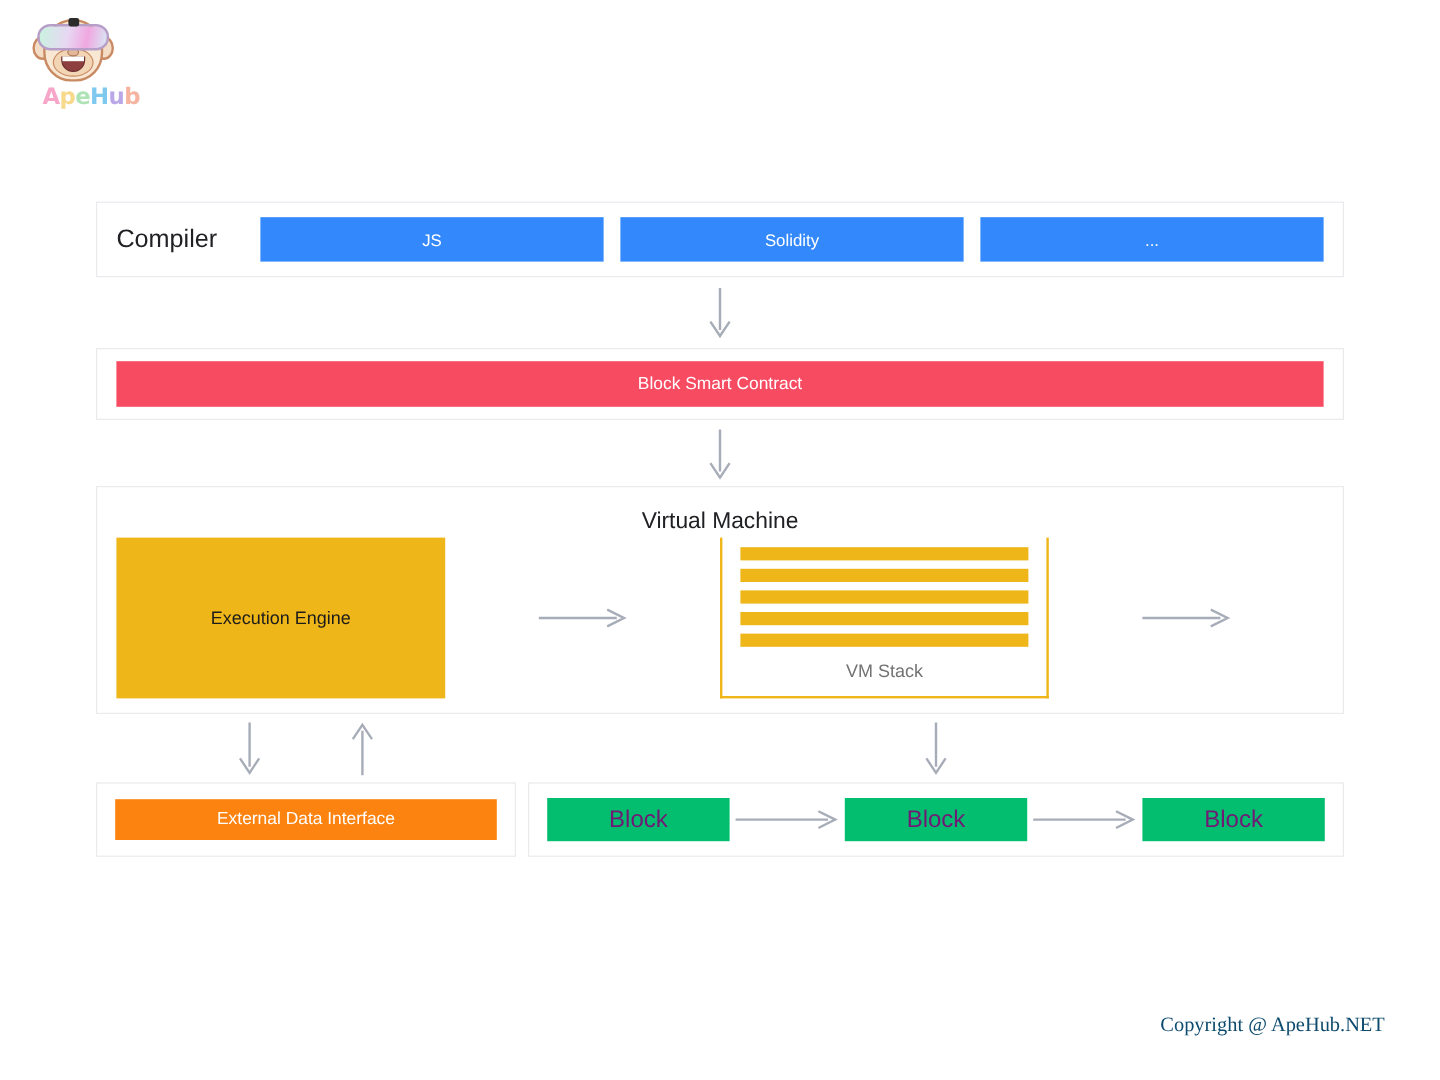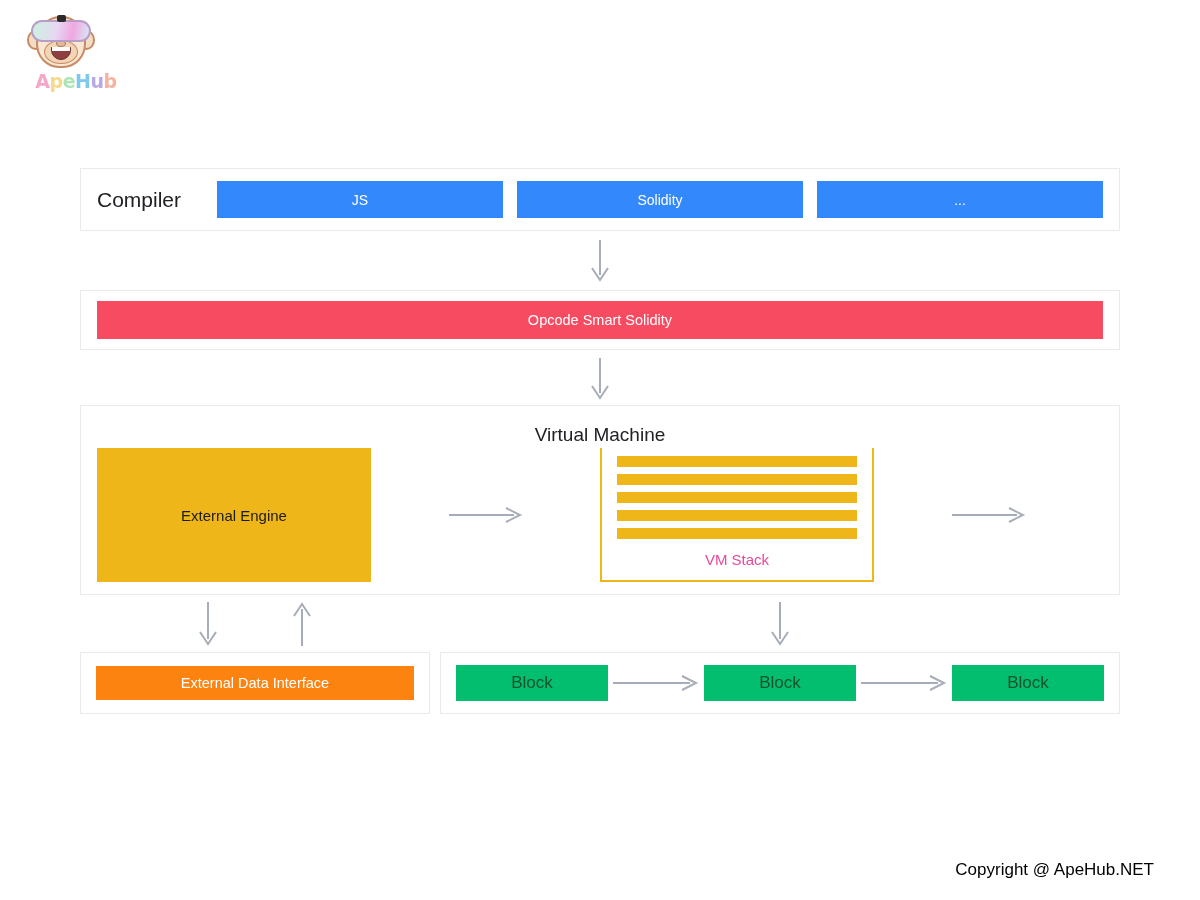--- a/index.html
+++ b/index.html
@@ -257,21 +257,21 @@
     gap: 7px;
     padding-top: 4px;
   }
   .stack-bar {
     height: 11px;
     background: #efb619;
   }
   .vm-stack-label {
     margin-top: 12px;
     font-size: 15px;
-    color: #ec4899;
+    color: #737373;
   }
 
   
   .vsep {
     position: absolute;
     display: flex;
     align-items: center;
     justify-content: center;
   }
   .vsep svg { display: block; }
@@ -304,34 +304,35 @@
     height: 62px;
     display: flex;
     align-items: center;
     padding: 0 15px;
     box-sizing: border-box;
   }
   .block-chip {
     width: 152px;
     height: 36px;
     background: #04be70;
-    color: #14532d;
+    color: #701a75;
+    font-size: 20px;
+    display: flex;
+    align-items: center;
+    justify-content: center;
+    flex: none;
+  }
+
+  .copyright {
+    position: absolute;
+    right: 46px;
+    bottom: 36px;
     font-size: 17px;
-    display: flex;
-    align-items: center;
-    justify-content: center;
-    flex: none;
-  }
-
-  .copyright {
-    position: absolute;
-    right: 46px;
-    bottom: 20px;
-    font-size: 17px;
-    color: #000000;
+    color: #0c4a6e;
+    font-family: Liberation Serif, serif;
   }
 </style>
 </head>
 <body>
 
 <div class="logo-wrap">
   <div class="logo-face">
     <div class="ear left"></div>
     <div class="ear right"></div>
     <div class="head"></div>
@@ -357,35 +358,35 @@
 </div>
 
 <div class="vsep" style="left:578px; top:238px; width:44px; height:46px;">
   <svg width="22" height="44" viewBox="0 0 22 44" aria-hidden="true">
     <line x1="11" y1="1" x2="11" y2="36" stroke="#a7adb8" stroke-width="2"></line>
     <polyline points="3,29 11,41 19,29" fill="none" stroke="#a7adb8" stroke-width="2"></polyline>
   </svg>
 </div>
 
 <div class="panel row-opcode">
-  <div class="bar-red">Opcode Smart Solidity</div>
+  <div class="bar-red">Block Smart Contract</div>
 </div>
 
 <div class="vsep" style="left:578px; top:356px; width:44px; height:46px;">
   <svg width="22" height="44" viewBox="0 0 22 44" aria-hidden="true">
     <line x1="11" y1="1" x2="11" y2="36" stroke="#a7adb8" stroke-width="2"></line>
     <polyline points="3,29 11,41 19,29" fill="none" stroke="#a7adb8" stroke-width="2"></polyline>
   </svg>
 </div>
 
 <div class="panel row-vm">
   <div class="vm-title">Virtual Machine</div>
   <div class="vm-inner">
 
-    <div class="gold-box">External Engine</div>
+    <div class="gold-box">Execution Engine</div>
 
     <div class="arrow-h">
       <svg width="76" height="18" viewBox="0 0 76 18" aria-hidden="true">
         <line x1="1" y1="9" x2="66" y2="9" stroke="#a7adb8" stroke-width="2"></line>
         <polyline points="58,2 72,9 58,16" fill="none" stroke="#a7adb8" stroke-width="2"></polyline>
       </svg>
     </div>
 
     <div class="vm-stack">
       <div class="stack-bars">

